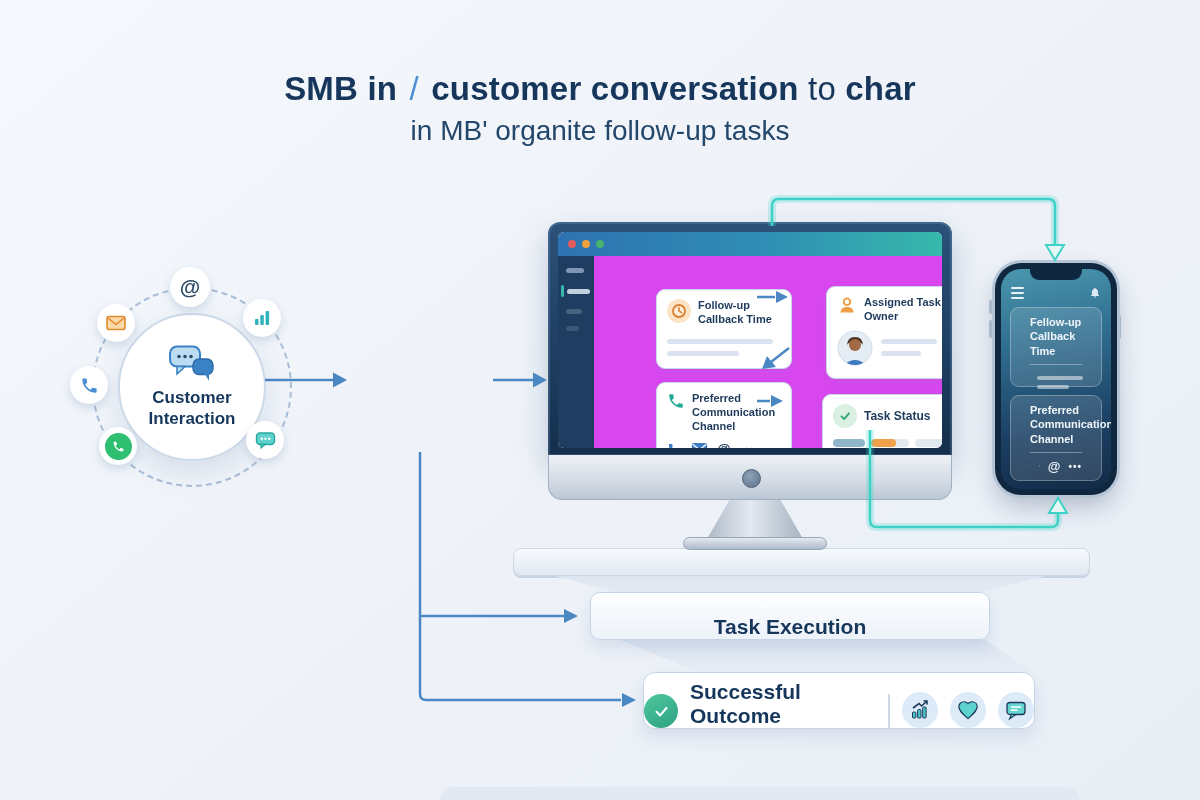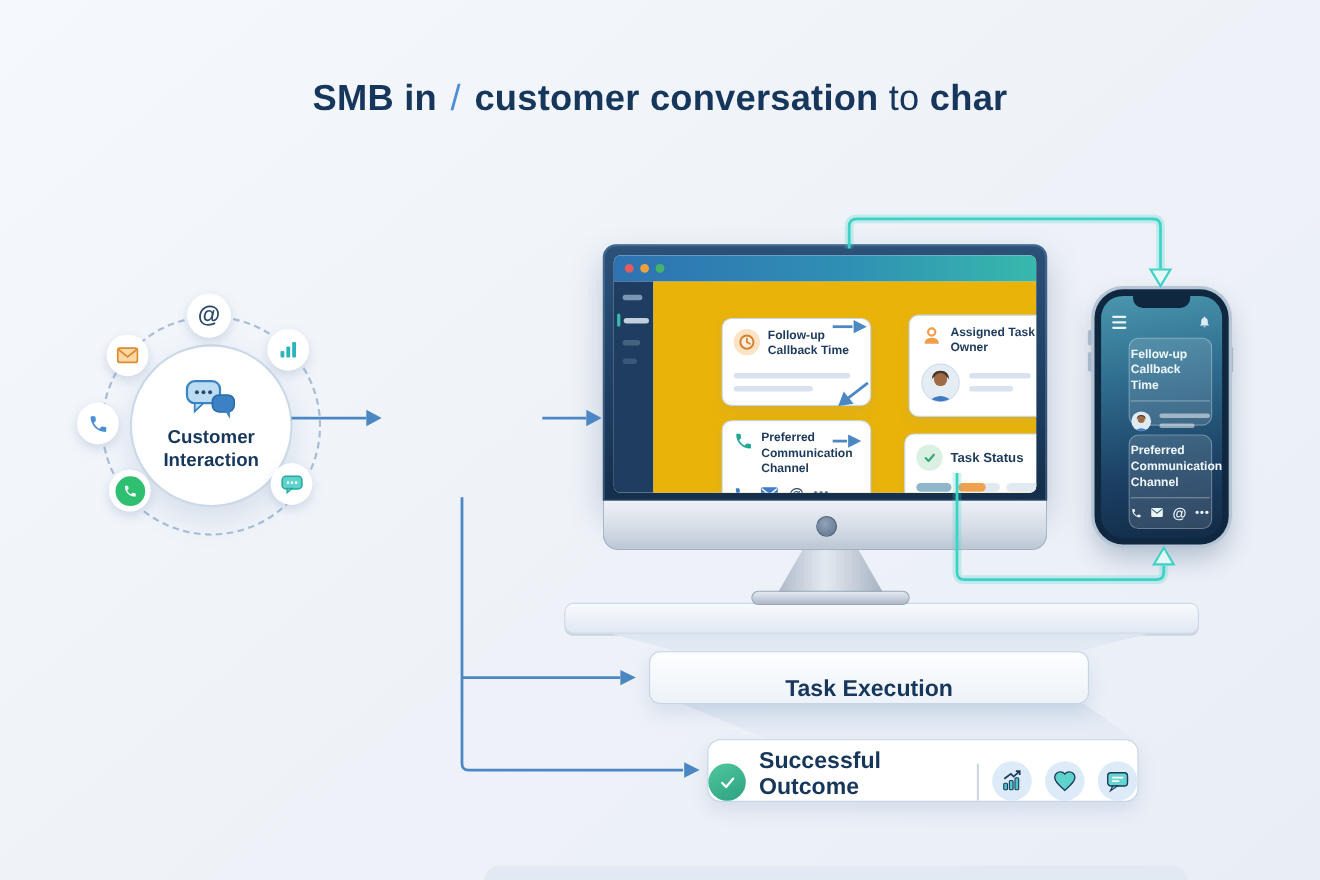--- a/index.html
+++ b/index.html
@@ -39,21 +39,21 @@
     border-radius:12px 12px 2px 2px;box-shadow:0 14px 30px rgba(40,70,110,.25), inset 0 0 0 2px rgba(130,170,210,.25);}
   .screen{position:absolute;left:10px;top:10px;right:10px;bottom:8px;border-radius:6px;overflow:hidden;background:#edf2f8;}
   .topbar{position:absolute;left:0;top:0;right:0;height:24px;
     background:linear-gradient(90deg,#2e72b2 0%,#2f8fb4 55%,#37b9ac 100%);display:flex;align-items:center;padding-left:10px;gap:6px;}
   .dot{width:8px;height:8px;border-radius:50%;}
   .dot-red{background:#e25c5c;} .dot-yellow{background:#eda23f;} .dot-green{background:#45b36b;}
   .sidebar{position:absolute;left:0;top:24px;bottom:0;width:36px;background:#1e3d60;padding-top:12px;}
   .sb-line{height:5px;border-radius:3px;margin:0 0 12px 8px;}
   .sb-row{display:flex;align-items:center;gap:3px;margin:0 0 12px 3px;}
   .sb-accent{width:3px;height:12px;background:#38b9ad;border-radius:2px;}
-  .content{position:absolute;left:36px;top:24px;right:0;bottom:0;background:#eab308;}
+  .content{position:absolute;left:36px;top:24px;right:0;bottom:0;background:#d946ef;}
   .mcard{position:absolute;background:#fff;border:1.5px solid #c9d6e6;border-radius:9px;
     box-shadow:0 4px 10px rgba(120,150,190,.14);padding:9px 10px;box-sizing:border-box;}
   .mcard-a{left:62px;top:33px;width:136px;height:80px;}
   .mcard-b{left:232px;top:30px;width:135px;height:93px;}
   .mcard-c{left:62px;top:126px;width:136px;height:85px;}
   .mcard-d{left:228px;top:138px;width:136px;height:62px;}
   .mhead{display:flex;align-items:flex-start;gap:7px;}
   .mtitle{font-size:11px;font-weight:700;color:#1d3a5c;line-height:1.25;}
   .icon-circle{width:24px;height:24px;border-radius:50%;display:flex;align-items:center;justify-content:center;flex:none;}
   .bg-orange{background:#fbe4c6;} .bg-green{background:#d9f0e2;}
@@ -97,22 +97,22 @@
   .so-icon{width:36px;height:36px;border-radius:50%;background:#dcebf7;display:flex;align-items:center;justify-content:center;flex:none;}
 
   
   .phone{position:absolute;left:995px;top:263px;width:122px;height:232px;border-radius:26px;z-index:2;
     background:#0f2840;box-shadow:0 0 0 3px #b6c5d6,0 12px 24px rgba(30,60,100,.28);}
   .phone-screen{position:absolute;left:6px;top:6px;right:6px;bottom:6px;border-radius:20px;overflow:hidden;
     background:linear-gradient(170deg,#4a97ae 0%,#2e6b8d 35%,#1b3f63 72%,#122b47 100%);}
   .notch{position:absolute;left:50%;top:0;width:52px;height:11px;margin-left:-26px;background:#0f2840;border-radius:0 0 9px 9px;}
   .pstatus{position:absolute;left:10px;right:10px;top:17px;display:flex;justify-content:space-between;align-items:center;}
   .hamburger div{width:13px;height:2px;background:#e9f2f8;border-radius:1px;margin-bottom:3px;}
-  .pcard{position:absolute;left:25px;right:9px;background:rgba(255,255,255,.13);
-    border:1px solid rgba(255,255,255,.28);border-radius:9px;padding:7px 1px;box-sizing:border-box;}
+  .pcard{position:absolute;left:9px;right:9px;background:rgba(255,255,255,.13);
+    border:1px solid rgba(255,255,255,.28);border-radius:9px;padding:7px 19px;box-sizing:border-box;}
   .pcard1{top:38px;height:80px;} .pcard2{top:126px;height:86px;}
   .ptitle{font-size:11px;font-weight:700;color:#eef6fa;line-height:1.3;}
   .pdivider{height:1px;background:rgba(255,255,255,.35);margin:6px 0;}
   .pskel{height:4px;border-radius:2px;background:rgba(255,255,255,.5);}
   .pavatar-row{display:flex;align-items:center;gap:7px;}
   .pcomm-row{display:flex;align-items:center;gap:8px;margin-top:2px;}
   .pat{font-size:13px;font-weight:700;color:#eef6fa;}
   .pdots{font-size:10px;font-weight:700;color:#eef6fa;letter-spacing:1px;}
   .side-btn{position:absolute;background:#b9c6d6;border-radius:2px;z-index:1;}
 
@@ -125,20 +125,21 @@
 <div class="canvas">
 
   <div class="title">
     <div class="title-line1">
       <span>SMB in</span>
       <span class="slash">/</span>
       <span>customer conversation</span>
       <span class="mid">to</span>
       <span>char</span>
     </div>
+    <div class="title-line2">in MB' organite follow-up tasks</div>
   </div>
 
   <div class="dashed-ring"></div>
 
   <div class="sat sat-at">
       <span>@</span>
     </div>
   <div class="sat sat-mail">
     <svg width="20" height="16" viewBox="0 0 20 16">
       <rect x="1" y="1.5" width="18" height="13" rx="2" fill="#fbd9a6" stroke="#e08a30" stroke-width="1.6"></rect>

